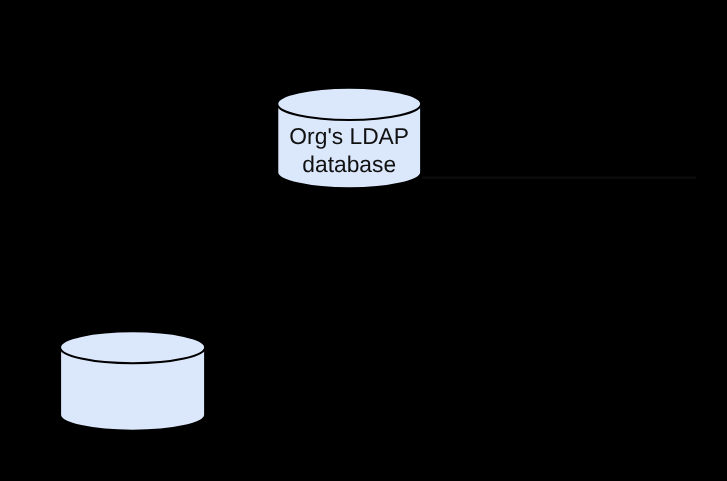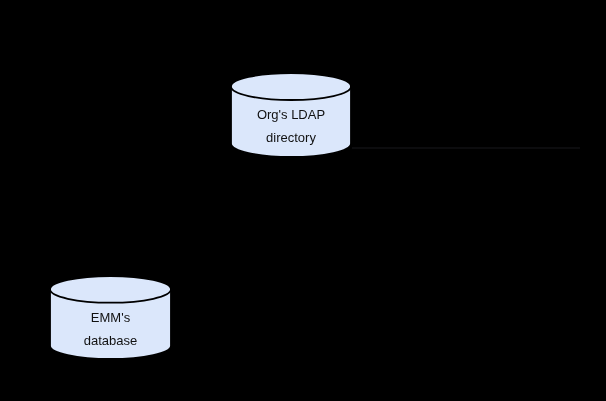--- a/index.html
+++ b/index.html
@@ -34,21 +34,21 @@
     position: absolute;
     left: 2px;
     right: 2px;
     top: 26px;
     bottom: 4px;
     display: flex;
     flex-direction: column;
     align-items: center;
     justify-content: center;
     color: #111111;
-    font-size: 13px;
+    font-size: 19px;
     line-height: 23px;
     text-align: center;
     white-space: nowrap;
   }
   #node-ldap   { left: 230px; top: 72px;  width: 122px; height: 86px; }
   #node-emm    { left: 49px;  top: 275px; width: 123px; height: 85px; }
   #node-google { left: 412px; top: 273px; width: 120px; height: 85px; }
   .faint-line {
     position: absolute;
     left: 352px;
@@ -63,31 +63,27 @@
 
 <div id="canvas">
 
   <div class="node" id="node-ldap">
     <svg viewBox="0 0 122 86" preserveAspectRatio="none">
       <path class="cyl-body" d="M1 14.5 L1 71.5 A60 13.5 0 0 0 121 71.5 L121 14.5" fill="#dbe7fb"></path>
       <ellipse class="cyl-top" cx="61" cy="14.5" rx="60" ry="13.5" fill="#dbe7fb"></ellipse>
     </svg>
     <div class="node-label">
       <span>Org's LDAP</span>
-      <span>directory</span>
+      <span>database</span>
     </div>
   </div>
 
   <div class="node" id="node-emm">
     <svg viewBox="0 0 122 86" preserveAspectRatio="none">
       <path class="cyl-body" d="M1 14.5 L1 71.5 A60 13.5 0 0 0 121 71.5 L121 14.5" fill="#dbe7fb"></path>
       <ellipse class="cyl-top" cx="61" cy="14.5" rx="60" ry="13.5" fill="#dbe7fb"></ellipse>
     </svg>
-    <div class="node-label">
-      <span>EMM's</span>
-      <span>database</span>
-    </div>
   </div>
 
 
   <div class="faint-line"></div>
 
 </div>
 
 </body></html>

